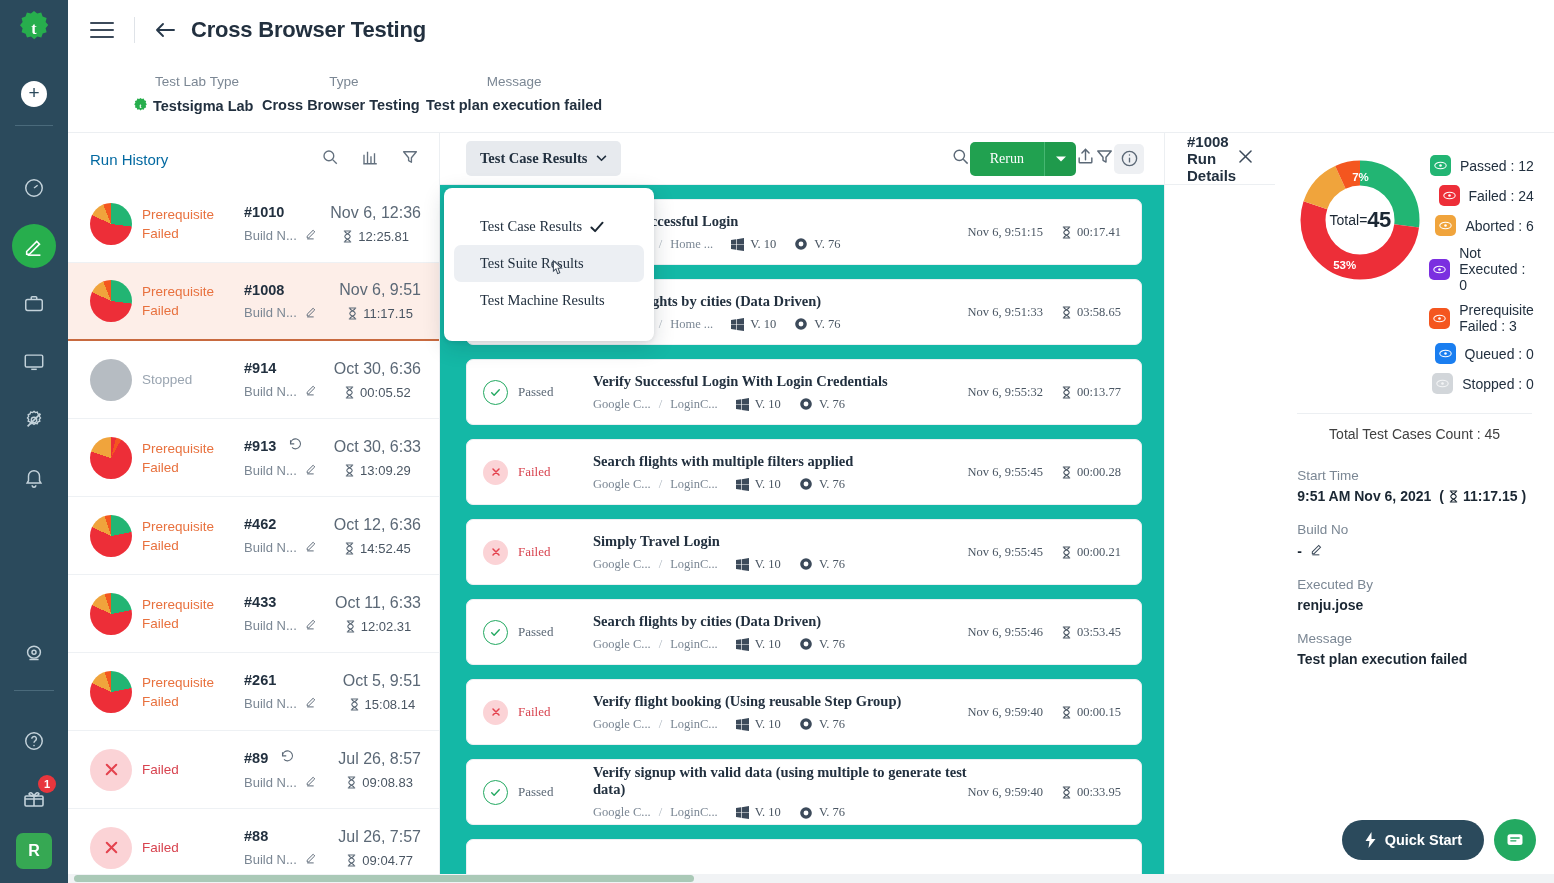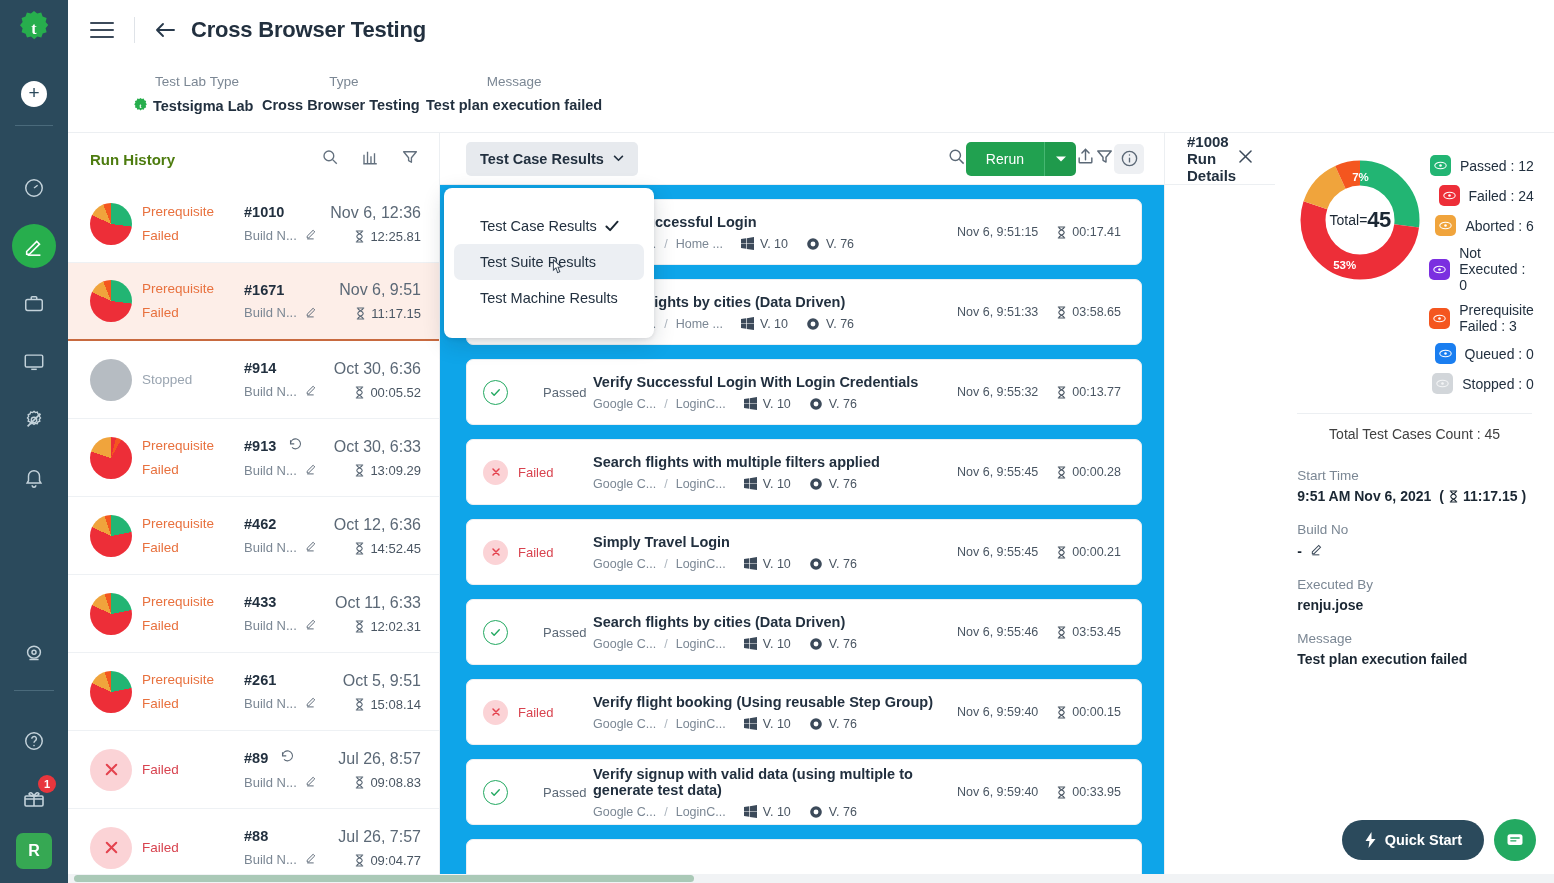--- a/index.html
+++ b/index.html
@@ -75,48 +75,48 @@
 
   
   .runhist {
     width: 372px; flex: 0 0 372px; background: #fff;
     border-right: 1px solid #eceff2; display: flex; flex-direction: column; min-height: 0;
   }
   .rh-head {
     height: 52px; display: flex; align-items: center; padding: 0 20px 0 22px;
     flex: 0 0 52px;
   }
-  .rh-title { font-size: 15px; font-weight: 700; color: #4d7c0f; flex: 1 1 auto; }
+  .rh-title { font-size: 15px; font-weight: 400; color: #0369a1; flex: 1 1 auto; }
   .rh-icons { display: flex; gap: 22px; align-items: center; color: #63707e; }
   .rh-list { flex: 1 1 auto; overflow: hidden; }
 
   .run-row {
     display: flex; align-items: center; gap: 10px;
     padding: 14px 18px 14px 22px; border-bottom: 1px solid #eef1f4; height: 78px;
   }
   .run-row.selected { background: #fdeee8; border-bottom: 2px solid #c86a3f; }
   .run-pie { width: 42px; height: 42px; border-radius: 50%; flex: 0 0 42px; }
   .run-xcirc {
     width: 42px; height: 42px; border-radius: 50%; background: #fbd3d6;
     display: flex; align-items: center; justify-content: center; flex: 0 0 42px;
     color: #e4434e;
   }
-  .run-status { width: 92px; flex: 0 0 92px; font-size: 13.5px; line-height: 24px; }
+  .run-status { width: 92px; flex: 0 0 92px; font-size: 13.5px; line-height: 19px; }
   .run-status.prereq { color: #e8713e; }
   .run-status.stopped { color: #9aa5b1; }
   .run-status.failed { color: #d8434f; }
   .run-mid { flex: 1 1 auto; min-width: 0; }
   .run-id { font-size: 14.5px; font-weight: 700; color: #22303f; display: flex; align-items: center; gap: 12px; }
   .run-build { font-size: 13px; color: #7b8794; margin-top: 7px; display: flex; align-items: center; gap: 8px; }
   .run-right { text-align: right; flex: 0 0 auto; }
   .run-date { font-size: 16px; color: #5b6876; }
-  .run-dur { font-size: 13px; color: #4a5663; margin-top: 7px; display: flex; align-items: center; justify-content: flex-end; gap: 5px; }
+  .run-dur { font-size: 13px; color: #4a5663; margin-top: 7px; display: flex; align-items: center; justify-content: center; gap: 5px; }
 
   
-  .results { flex: 1 1 auto; display: flex; flex-direction: column; min-width: 0; background: #0ea5e9; position: relative; }
+  .results { flex: 1 1 auto; display: flex; flex-direction: column; min-width: 0; background: #14b8a6; position: relative; font-family: Liberation Serif, serif; }
   .res-head {
     height: 52px; flex: 0 0 52px; display: flex; align-items: center;
     padding: 0 20px 0 26px; background: #fff; border-bottom: 1px solid #eceff2;
   }
   .res-select {
     background: #e7eaee; border-radius: 5px; padding: 9px 14px;
     font-size: 14.5px; font-weight: 700; color: #22303f;
     display: flex; align-items: center; gap: 9px; cursor: pointer;
   }
   .res-actions { margin-left: auto; display: flex; align-items: center; gap: 0; color: #5b6876; justify-content: center; }
@@ -139,21 +139,21 @@
     padding: 0 20px 0 16px;
   }
   .tc-status { width: 110px; flex: 0 0 110px; display: flex; align-items: center; gap: 10px; }
   .tc-ring {
     width: 25px; height: 25px; border-radius: 50%;
     display: flex; align-items: center; justify-content: center;
   }
   .tc-ring.pass { border: 1.8px solid #23a961; color: #23a961; }
   .tc-ring.fail { background: #fbd3d6; color: #e4434e; }
   .tc-slabel { font-size: 13px; }
-  .tc-slabel.pass { color: #5b6876; margin-left: 25px; }
+  .tc-slabel.pass { color: #5b6876; }
   .tc-slabel.fail { color: #d8434f; }
   .tc-body { flex: 1 1 auto; min-width: 0; }
   .tc-name { font-size: 14.5px; font-weight: 700; color: #22303f; }
   .tc-sub { margin-top: 7px; display: flex; align-items: center; gap: 8px; font-size: 12.5px; color: #7b8794; }
   .tc-sub .sep { color: #aeb7c0; }
   .tc-chip { display: flex; align-items: center; gap: 6px; margin-left: 10px; color: #4a5663; }
   .tc-right { flex: 0 0 auto; font-size: 12.5px; color: #4a5663; display: flex; align-items: center; gap: 18px; }
   .tc-dur { display: flex; align-items: center; gap: 5px; }
 
   
@@ -407,21 +407,21 @@
                 <span>12:25.81</span>
               </div>
             </div>
           </div>
 
           <div class="run-row selected">
             <div class="run-pie" style="background: conic-gradient(#22b573 0 27%, #ed2e38 27% 82%, #f0a43c 82% 94%, #f4561f 94% 100%);"></div>
             <div class="run-status prereq">Prerequisite Failed</div>
             <div class="run-mid">
               <div class="run-id">
-                  <span>#1671</span>
+                  <span>#1008</span>
                 </div>
               <div class="run-build">
                 <span>Build N...</span>
                 <span><svg width="13" height="13" viewBox="0 0 24 24" fill="none" stroke="#5b6876" stroke-width="1.8">
                       <path d="M4 17 L15 6l3 3L7 20H4z"></path>
                       <path d="M4 22h12"></path>
                     </svg></span>
               </div>
             </div>
             <div class="run-right">

